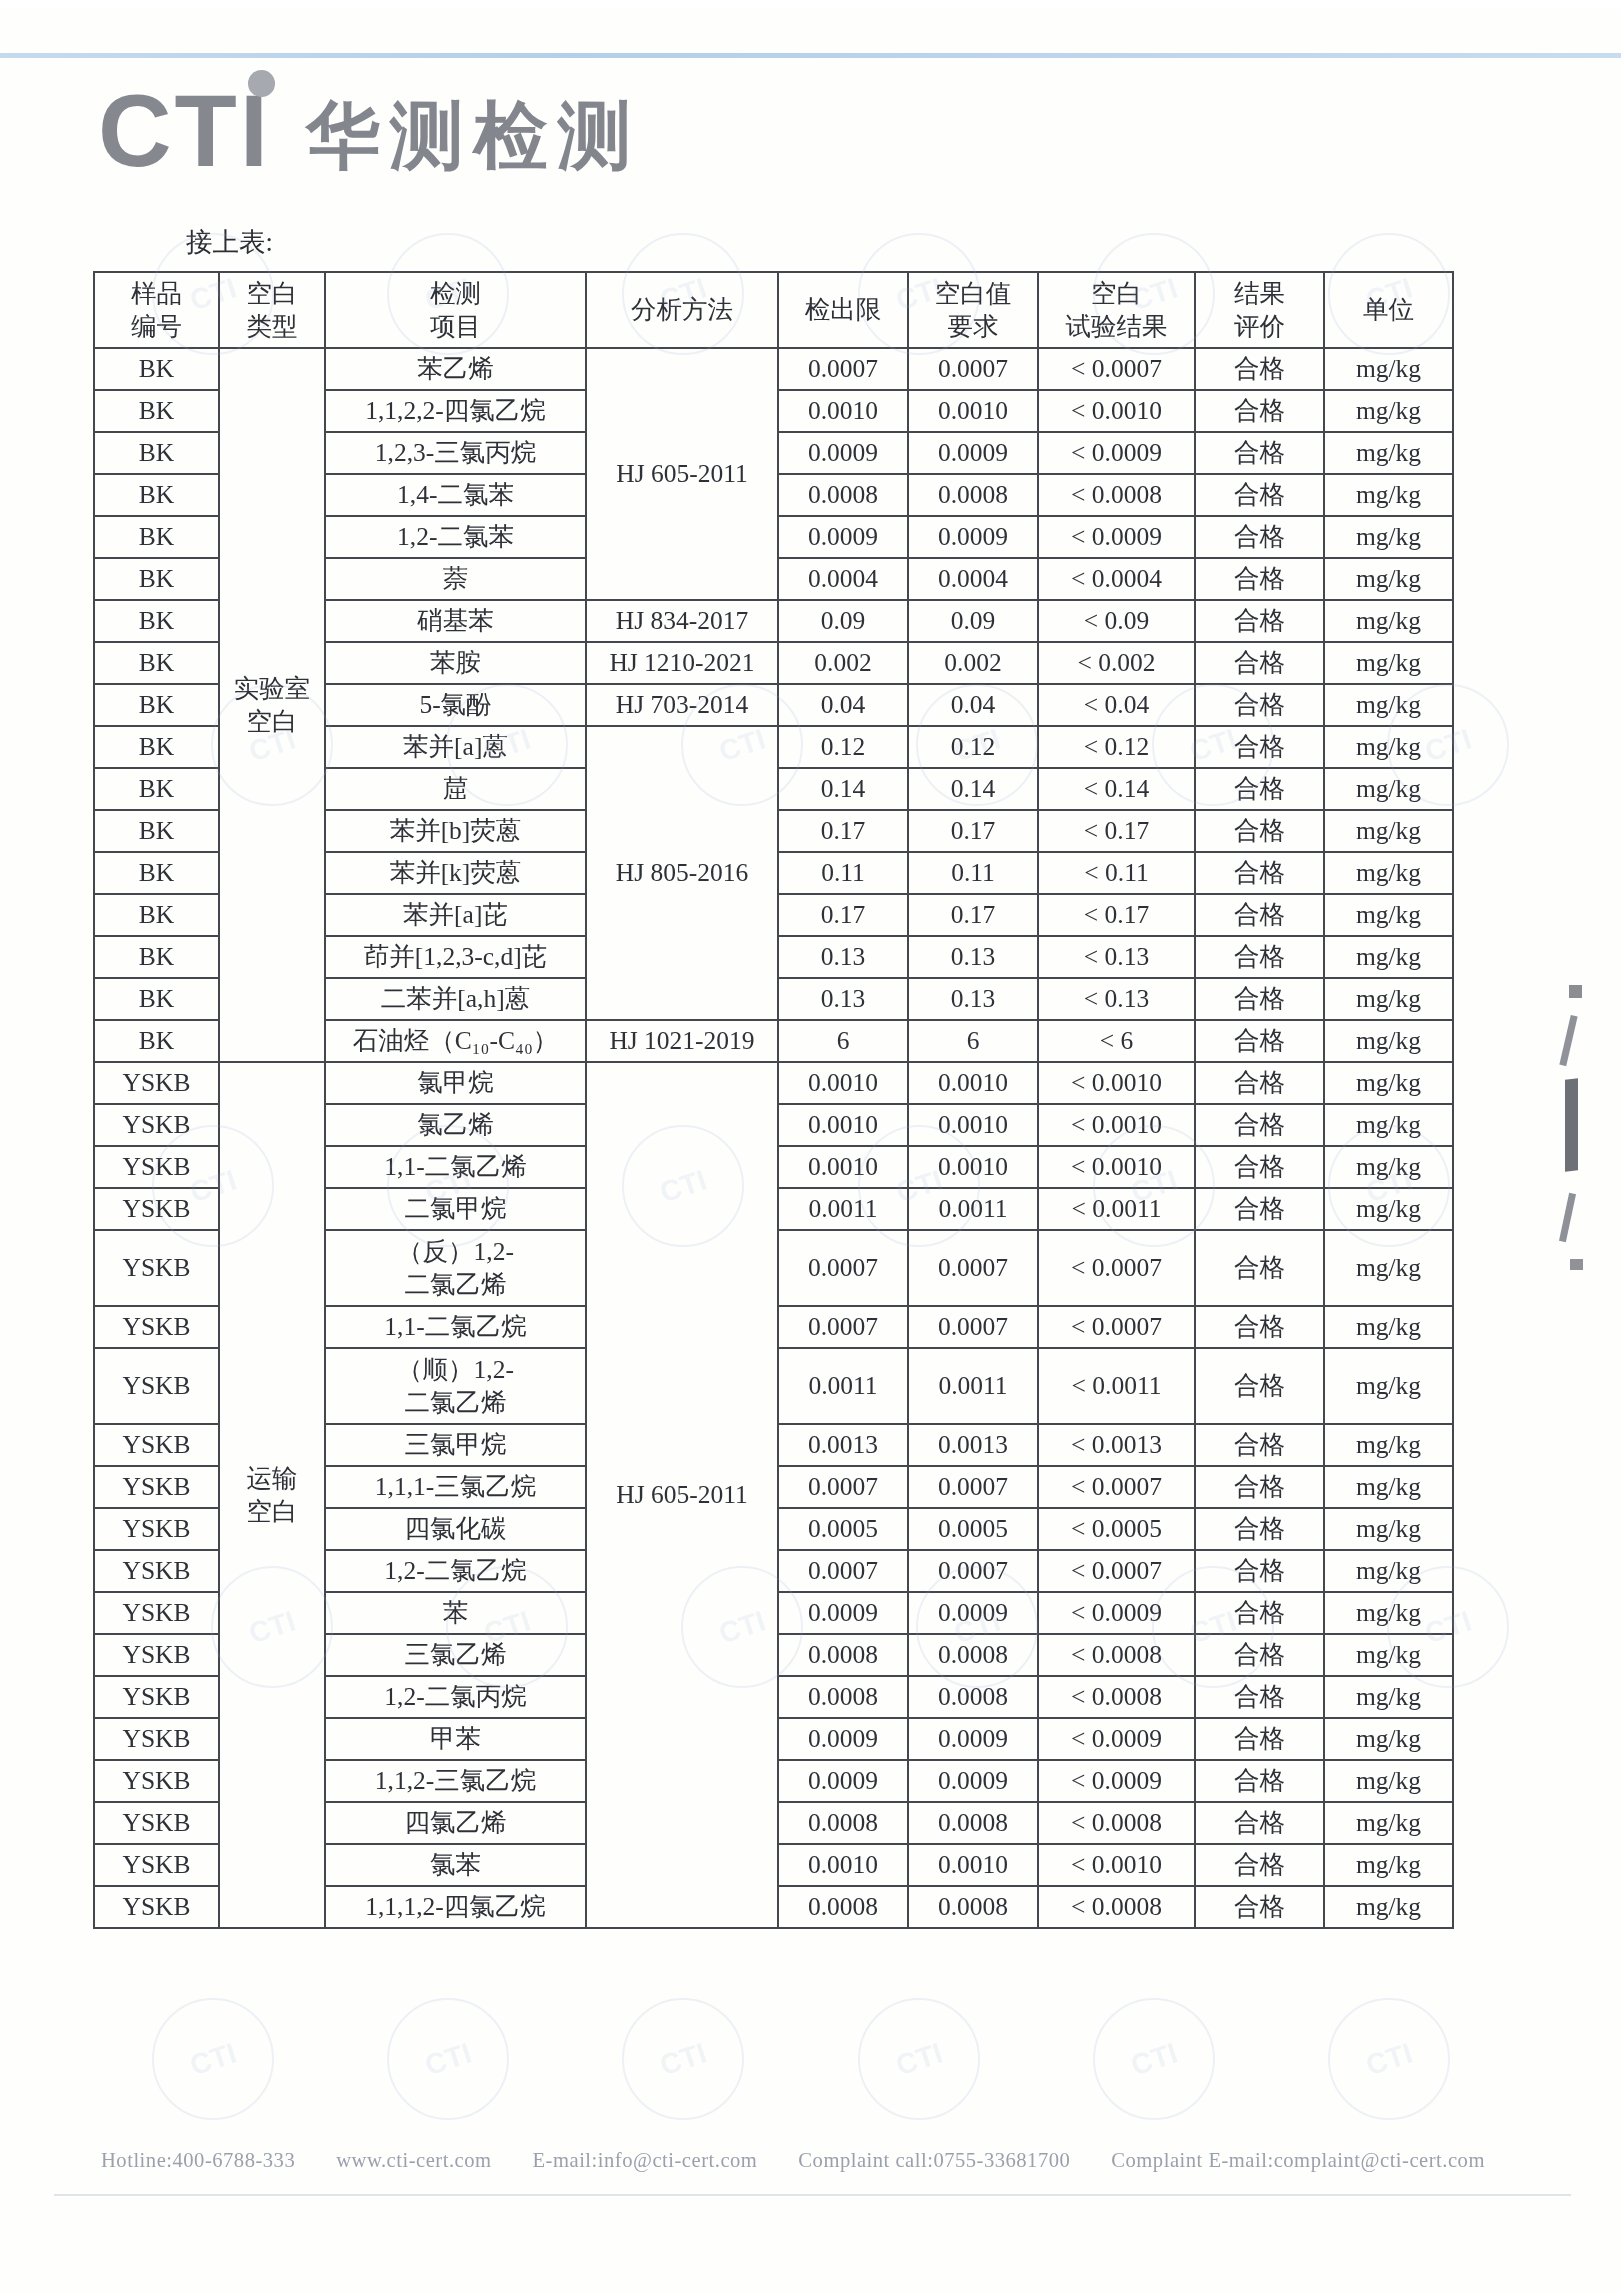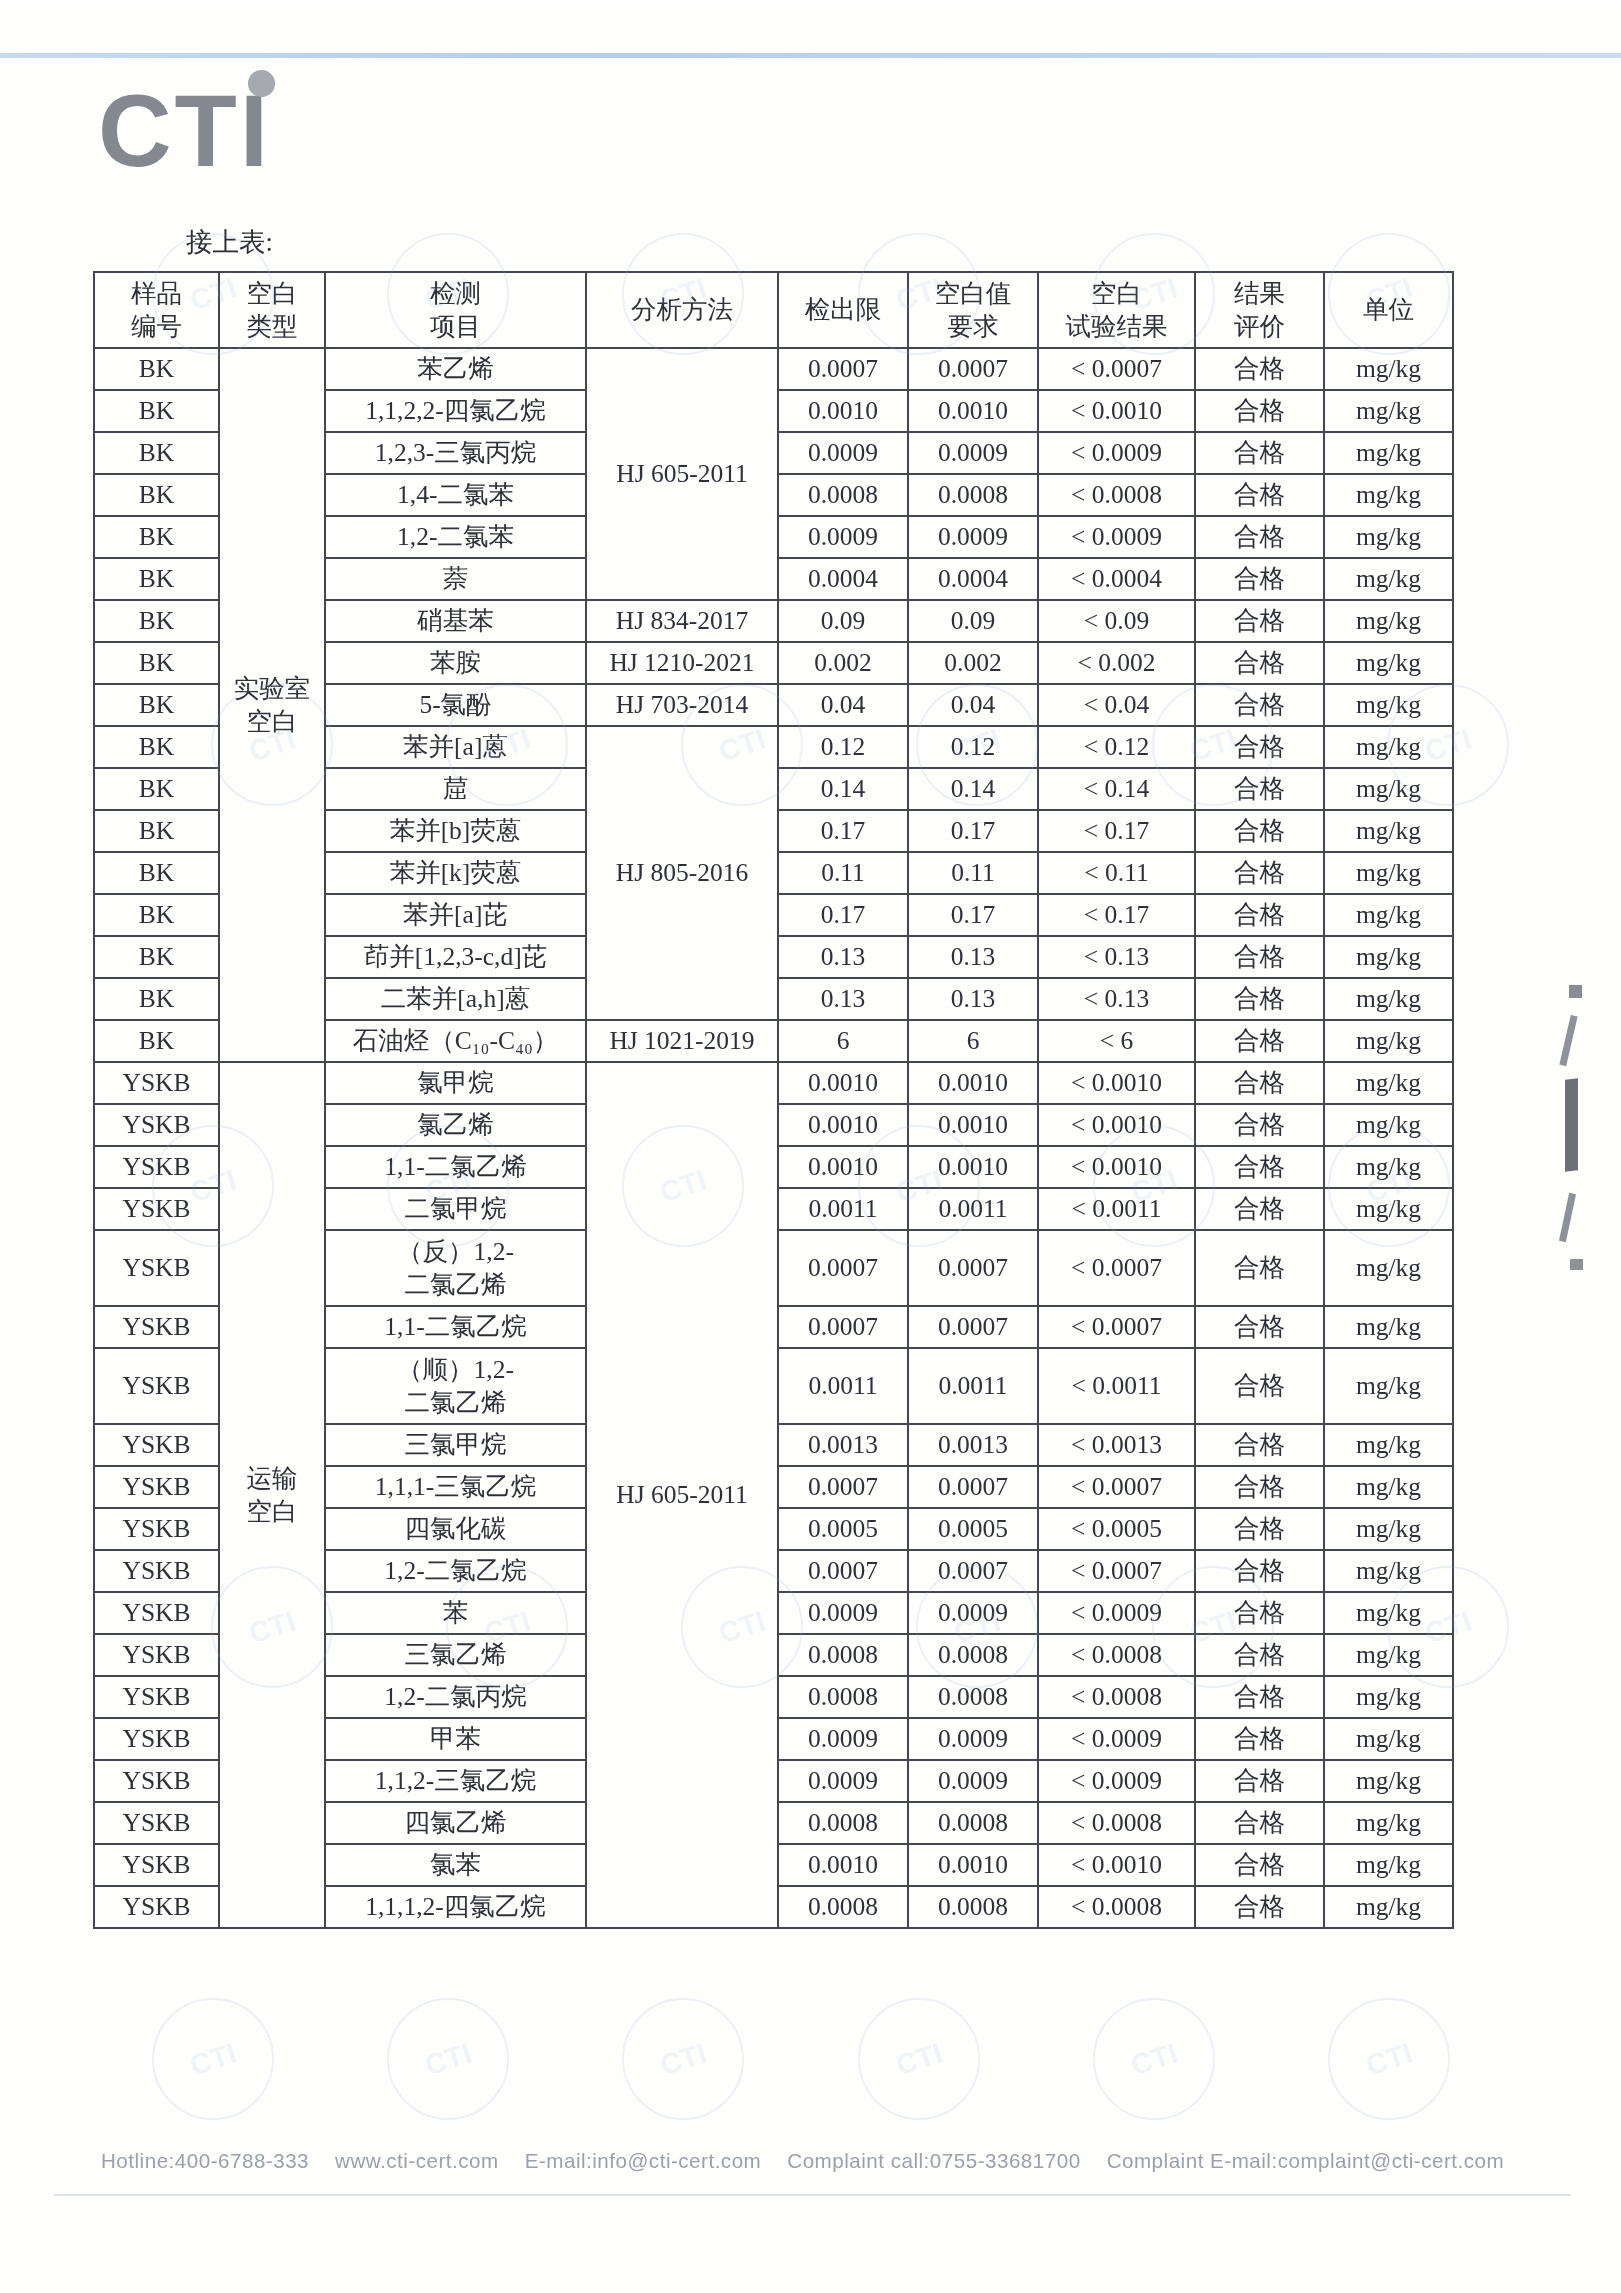--- a/index.html
+++ b/index.html
@@ -62,22 +62,22 @@
     line-height:1.3;
     overflow:hidden;
   }
   table.results thead tr { height:76px;border-radius:6px; }
   table.results tbody tr { height:42px; }
   table.results tbody tr.tall { height:76px; }
 
   
   .footer {
     position:absolute; top:2141px; left:101px;
-    display:flex; gap:26px;
-    font-family:Liberation Sans, sans-serif;
+    display:flex; gap:41px;
+    font-family:Liberation Serif, serif;
     font-size:20.6px; color:#9aa0ac; letter-spacing:0.5px;
     white-space:nowrap;
   }
   .footer-line {
     position:absolute; top:2186px; left:54px;
     width:1517px; height:2px;
     background:#dfe3ea;
   }
 
   
@@ -108,20 +108,21 @@
 
 <div class="page">
 
   <div class="top-line"></div>
 
   <div class="logo">
     <div class="logo-cti">
       <span>CTI</span>
       <span class="logo-dot"></span>
     </div>
+    <div class="logo-cn">华测检测</div>
   </div>
 
   <div class="continuation">接上表:</div>
 
   <table class="results">
     <colgroup>
       <col style="width:125px">
         <col style="width:106px">
         <col style="width:261px">
       <col style="width:192px">

